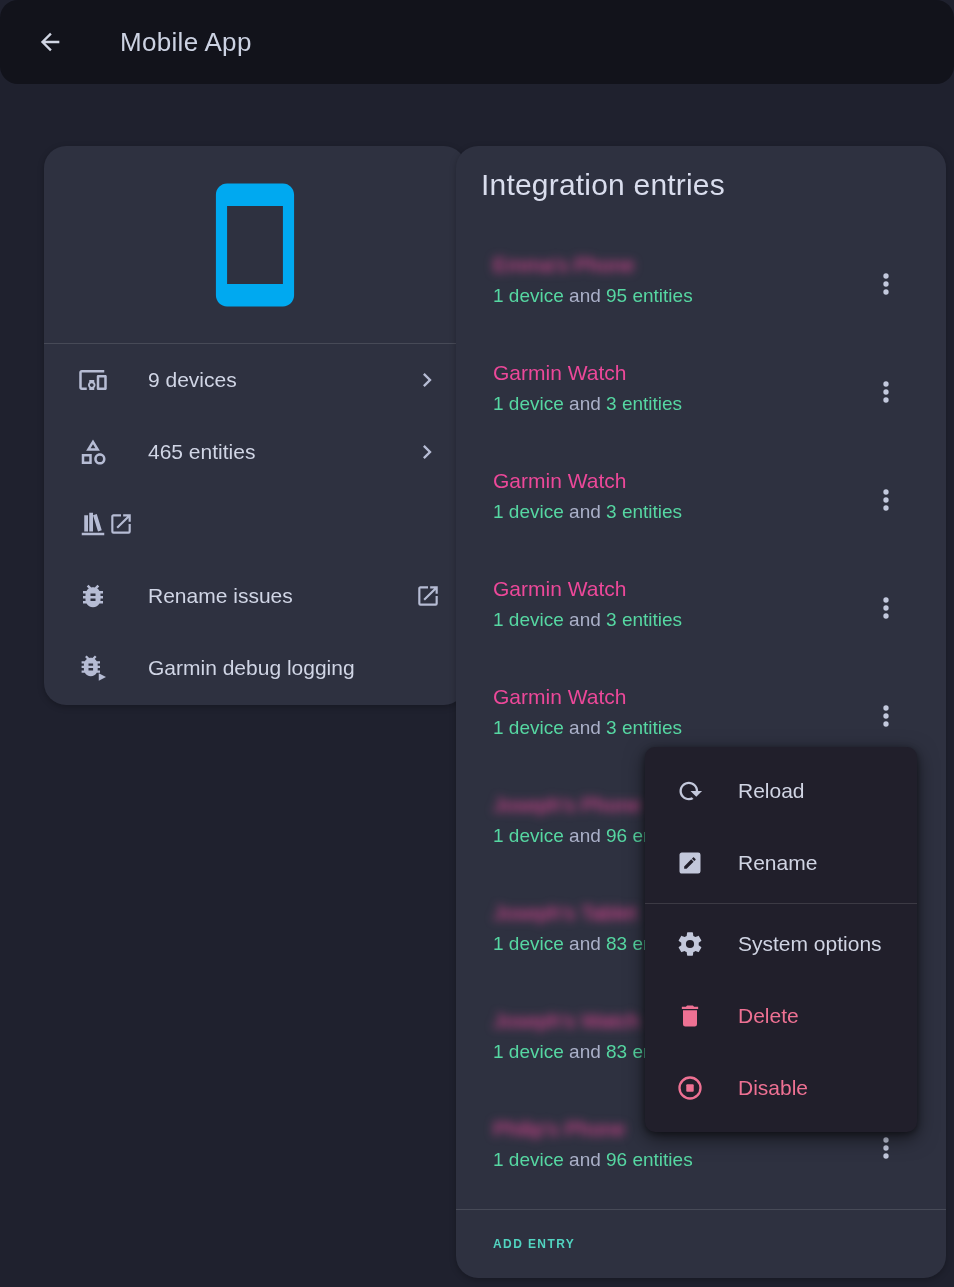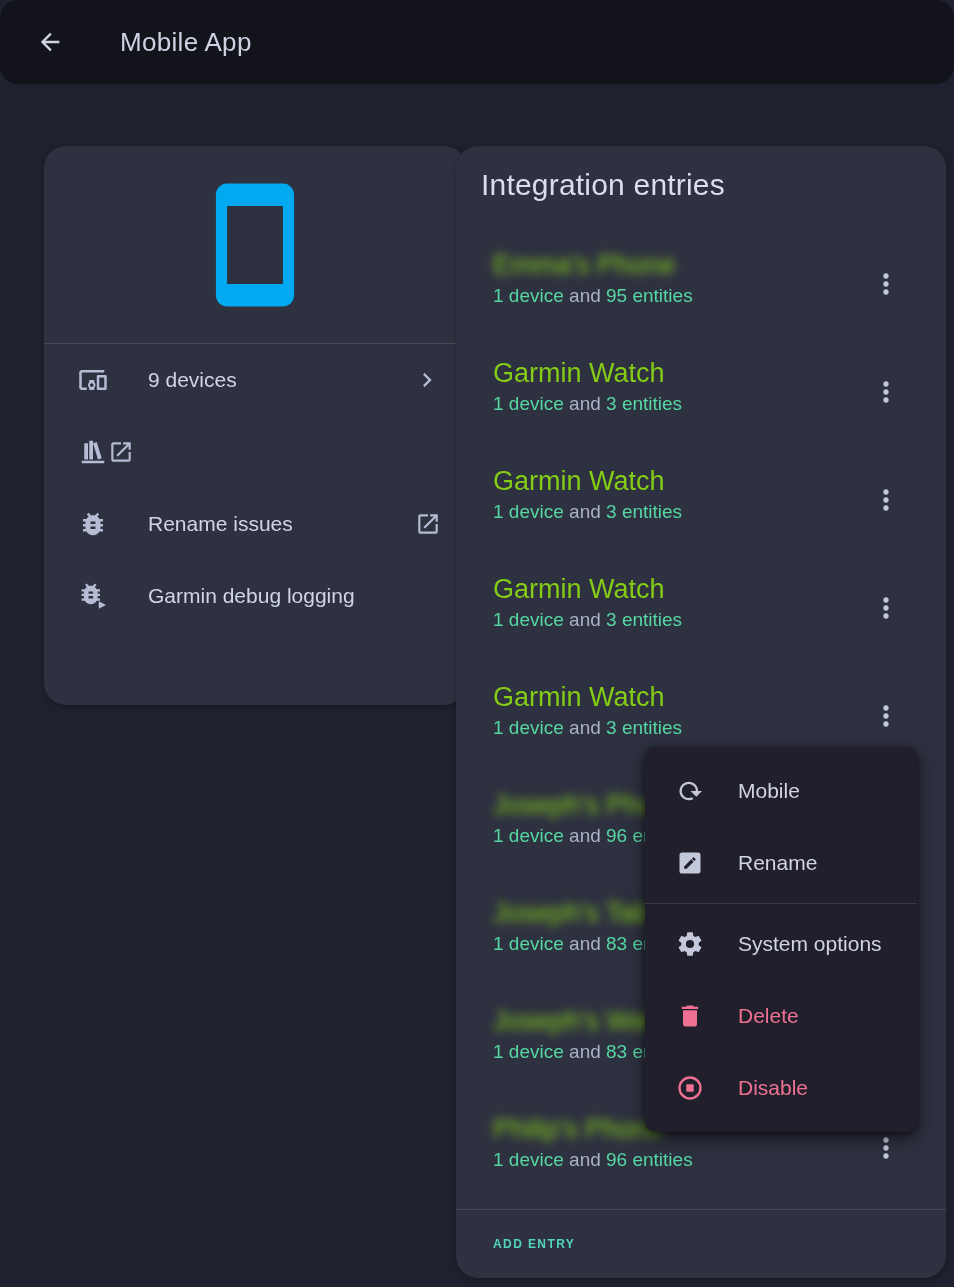--- a/index.html
+++ b/index.html
@@ -43,21 +43,21 @@
     margin:0;padding:22px 25px 0 25px;height:58px;box-sizing:content-box;
     font-size:30px;font-weight:400;color:#d9dded;letter-spacing:.2px;
   }
   .entries{flex:none;}
   .entry{
     height:108px;box-sizing:border-box;display:flex;align-items:flex-start;
     padding:0 40px 0 37px;
     gap:24px;
   }
   .entry-text{flex:1;min-width:0;padding-top:26px;}
-  .entry-name{font-size:27px;line-height:26px;color:#84cc16;}
+  .entry-name{font-size:21px;line-height:26px;color:#ec4899;}
   .entry-name.blurred{filter:blur(5px);}
   .entry-sub{margin-top:5px;font-size:19px;line-height:25px;}
   .entry-sub a{color:var(--green,#56d7a2);text-decoration:none;cursor:pointer;}
   .entry-sub .and{color:#aab0c8;white-space:pre;}
   .kebab{
     background:none;border:none;padding:0;margin-top:38px;
     width:40px;height:40px;color:#c3c9dd;cursor:pointer;
     display:flex;align-items:center;justify-content:center;flex:none;
   }
   .spacer11{height:11px;}
@@ -112,20 +112,33 @@
           </svg>
         </span>
     <span class="olabel">9 devices</span>
     <span class="otrail">
           <svg viewBox="0 0 24 24" aria-hidden="true">
             <path fill="currentColor" d="M8.59,16.58L13.17,12L8.59,7.41L10,6L16,12L10,18L8.59,16.58Z"></path>
           </svg>
         </span>
   </div>
 
+  <div class="orow">
+    <span class="oicon">
+          <svg viewBox="0 0 24 24" aria-hidden="true">
+            <path fill="currentColor" d="M11,13.5V21.5H3V13.5H11M9,15.5H5V19.5H9V15.5M12,2L17.5,11H6.5L12,2M12,5.86L10.08,9H13.92L12,5.86M17.5,13C20,13 22,15 22,17.5C22,20 20,22 17.5,22C15,22 13,20 13,17.5C13,15 15,13 17.5,13M17.5,15A2.5,2.5 0 0,0 15,17.5A2.5,2.5 0 0,0 17.5,20A2.5,2.5 0 0,0 20,17.5A2.5,2.5 0 0,0 17.5,15Z"></path>
+          </svg>
+        </span>
+    <span class="olabel">465 entities</span>
+    <span class="otrail">
+          <svg viewBox="0 0 24 24" aria-hidden="true">
+            <path fill="currentColor" d="M8.59,16.58L13.17,12L8.59,7.41L10,6L16,12L10,18L8.59,16.58Z"></path>
+          </svg>
+        </span>
+  </div>
 
   <div class="orow">
     <span class="oicon">
           <svg viewBox="0 0 24 24" aria-hidden="true">
             <path fill="currentColor" d="M9 3V18H12V3H9M12 5L16 18L19 17L15 4L12 5M5 5V18H8V5H5M3 19V21H21V19H3Z"></path>
           </svg>
         </span>
     <span class="otrail" style="width: 26px; height: 26px;">
           <svg viewBox="0 0 24 24" aria-hidden="true">
             <path fill="currentColor" d="M14,3V5H17.59L7.76,14.83L9.17,16.24L19,6.41V10H21V3M19,19H5V5H12V3H5C3.89,3 3,3.9 3,5V19A2,2 0 0,0 5,21H19A2,2 0 0,0 21,19V12H19V19Z"></path>
@@ -298,21 +311,21 @@
   </div>
 </div>
 
 <div class="context-menu" id="context-menu">
   <div class="mitem">
     <span class="micon">
         <svg viewBox="0 0 24 24" aria-hidden="true">
           <path fill="currentColor" d="M19,12H22.32L17.37,16.95L12.42,12H16.97C17,10.46 16.42,8.93 15.24,7.75C12.9,5.39 9.1,5.39 6.76,7.75C4.41,10.1 4.41,13.9 6.76,16.24C8.6,18.08 11.36,18.47 13.58,17.41L15.05,18.88C12,20.69 8,20.29 5.34,17.65C2.22,14.53 2.22,9.47 5.34,6.34C8.46,3.21 13.53,3.21 16.66,6.34C18.22,7.9 19,9.95 19,12Z"></path>
         </svg>
       </span>
-    <span class="mlabel">Mobile</span>
+    <span class="mlabel">Reload</span>
   </div>
 
   <div class="mitem">
     <span class="micon">
         <svg viewBox="0 0 24 24" aria-hidden="true">
           <path fill="currentColor" d="M19,3A2,2 0 0,1 21,5V19A2,2 0 0,1 19,21H5C3.89,21 3,20.1 3,19V5C3,3.89 3.89,3 5,3H19M16.7,9.35C16.92,9.14 16.92,8.79 16.7,8.58L15.42,7.3C15.21,7.08 14.86,7.08 14.65,7.3L13.65,8.3L15.7,10.35L16.7,9.35M7,14.94V17H9.06L15.12,10.94L13.06,8.88L7,14.94Z"></path>
         </svg>
       </span>
     <span class="mlabel">Rename</span>
   </div>

